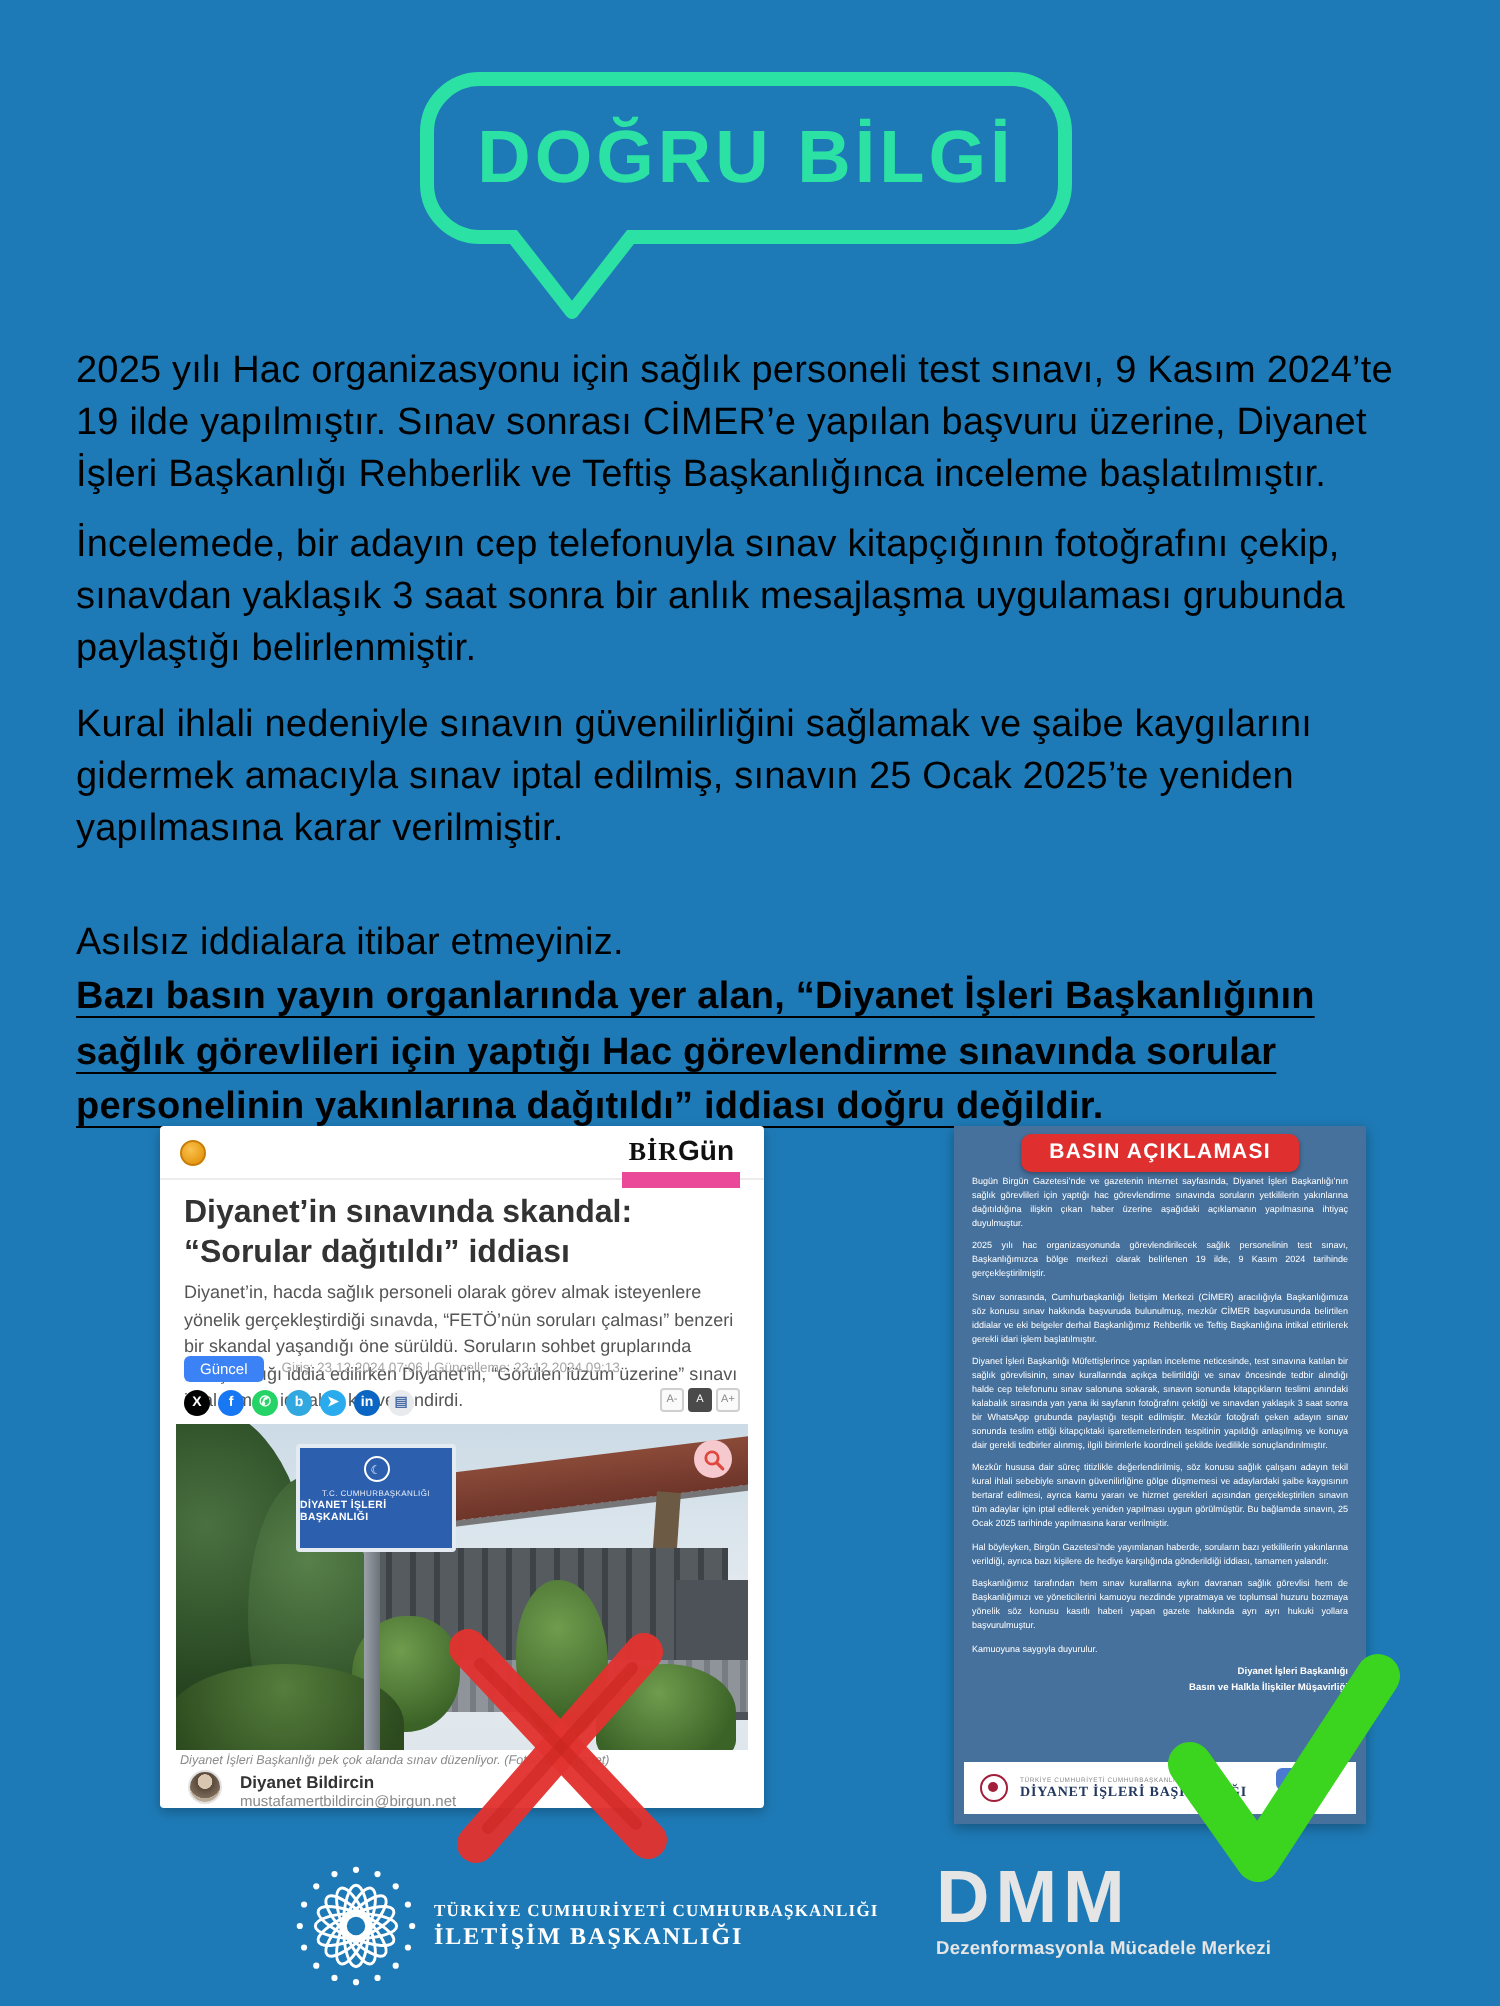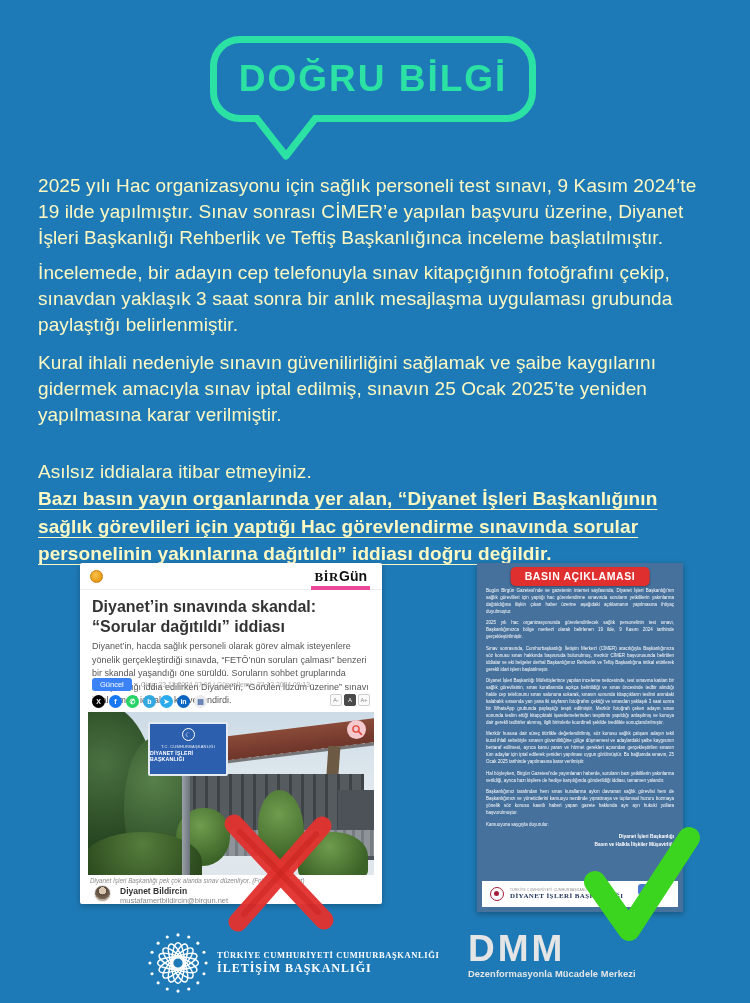--- a/index.html
+++ b/index.html
@@ -14,42 +14,42 @@
     position:absolute; left:210px; top:36px; width:326px; height:86px;
     border:7px solid #2be2a4; border-radius:30px;
     display:flex; align-items:center; justify-content:center;
   }
   .bubble-label {
     color:#2be2a4; font-size:37px; font-weight:800; letter-spacing:2px;
   }
   .bubble-tail { position:absolute; left:250px; top:115px; }
   
   .para {
-    position:absolute; left:38px; width:678px; color:#fef9c3;
+    position:absolute; left:38px; width:678px; color:#000000;
     font-size:19px; line-height:1.38; letter-spacing:0.1px;
   }
   .p1 { top:173px; } .p2 { top:260px; } .p3 { top:350px; } .p4 { top:441px;margin-top:18px; }
   .claim {
     top:485px; font-weight:bold; text-decoration:underline;
     text-underline-offset:4px; line-height:1.45;
   }
   
   .news-card {
     position:absolute; left:80px; top:563px; width:302px; height:341px;
     background:#fff; border-radius:2px; box-shadow:0 2px 6px rgba(0,0,0,.25);
     z-index:1; overflow:hidden;
   }
   .nc-header { position:absolute; top:0; left:0; right:0; height:27px; border-bottom:1px solid #ececec; }
   .coin {
     position:absolute; left:10px; top:7px; width:13px; height:13px; border-radius:50%;
     background:radial-gradient(circle at 40% 35%, #f9c24d, #e08a00); border:1px solid #c97d08;
   }
   .birgun-logo {
     position:absolute; right:12px; top:4px; padding:0 3px 1px 3px;
-    border-bottom:4px solid #ec4899; color:#101010; white-space:nowrap;
+    border-bottom:8px solid #ec4899; color:#101010; white-space:nowrap;
   }
   .birgun-bir { font-family:"Liberation Serif", serif; font-size:13px; font-weight:600; letter-spacing:0.5px; }
   .birgun-gun { font-size:14px; font-weight:800; }
   .nc-title {
     position:absolute; left:12px; right:12px; top:34px;
     font-size:16px; font-weight:700; color:#333; line-height:1.25;
   }
   .nc-excerpt {
     position:absolute; left:12px; right:12px; top:77px;
     font-size:9px; color:#555; line-height:1.5;

